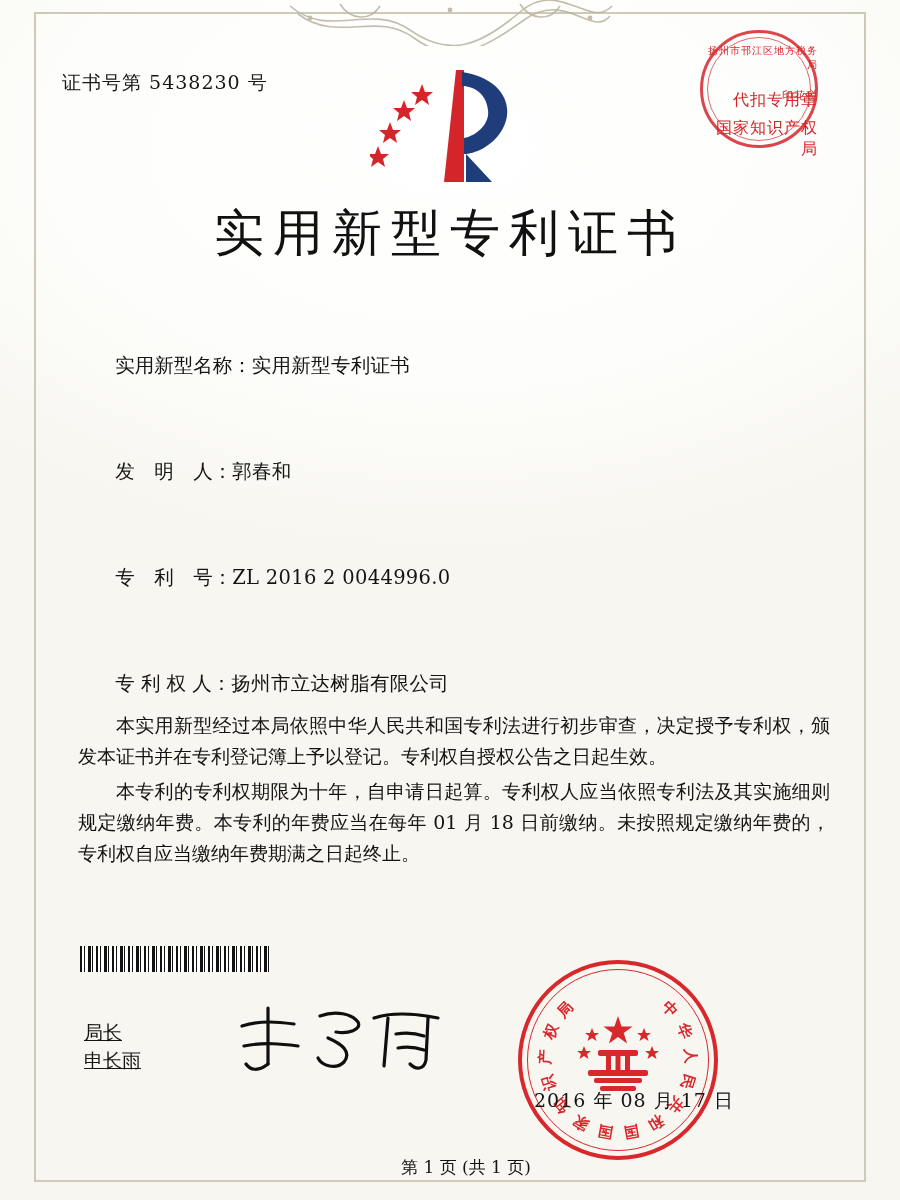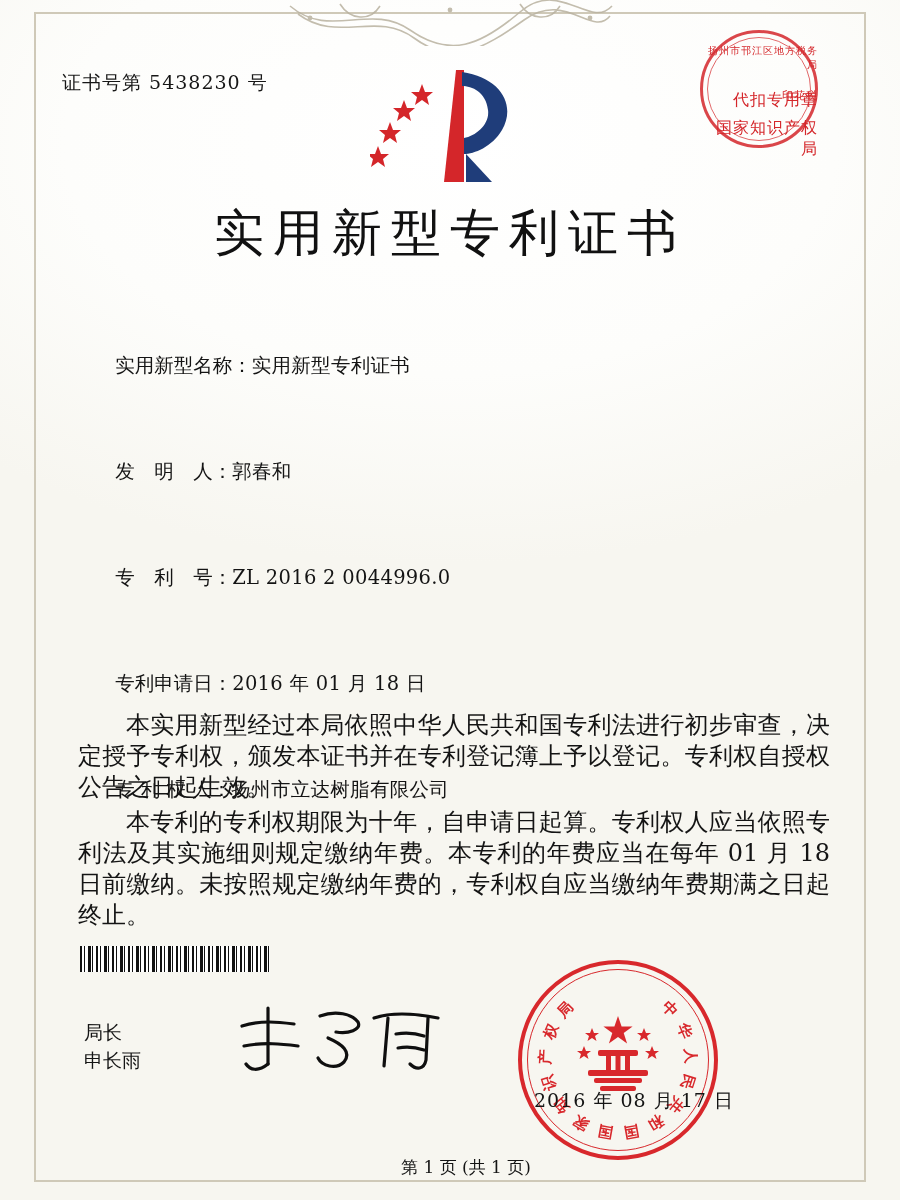--- a/index.html
+++ b/index.html
@@ -137,21 +137,21 @@
     white-space: pre;
   }
   .field .lbl { letter-spacing: 0px; }
   .field .val { letter-spacing: 0.3px; }
 
   .body-text {
     position: absolute;
     left: 78px;
     right: 70px;
     top: 710px;
-    font-size: 24px;
+    font-size: 19px;
     line-height: 31px;
     text-align: justify;
     color: #141414;
     font-family: "DejaVu Serif", serif;
   }
   .body-text p {
     margin: 0 0 4px 0;
     text-indent: 2em;
   }
 
@@ -171,20 +171,21 @@
   }
 
   .signature-block {
     position: absolute;
     left: 84px;
     top: 1018px;
     font-size: 19px;
     line-height: 28px;
     font-family: "DejaVu Serif", serif;
     color: #141414;
+    text-decoration: underline;
   }
   .handwriting {
     position: absolute;
     left: 232px;
     top: 1000px;
     width: 220px;
     height: 80px;
   }
 
   
@@ -299,23 +300,20 @@
 
   <div class="fields">
     <div class="field">
       <span class="lbl">实用新型名称：</span><span class="val">实用新型专利证书</span>
     </div>
     <div class="field">
       <span class="lbl">发　明　人：</span><span class="val">郭春和</span>
     </div>
     <div class="field">
       <span class="lbl">专　利　号：</span><span class="val">ZL 2016 2 0044996.0</span>
-    </div>
-    <div class="field">
-      <span class="lbl">专利申请日：</span><span class="val">2016 年 01 月 18 日</span>
     </div>
     <div class="field">
       <span class="lbl">专 利 权 人：</span><span class="val">扬州市立达树脂有限公司</span>
     </div>
   </div>
 
   <div class="body-text">
     <p>本实用新型经过本局依照中华人民共和国专利法进行初步审查，决定授予专利权，颁发本证书并在专利登记簿上予以登记。专利权自授权公告之日起生效。</p>
     <p>本专利的专利权期限为十年，自申请日起算。专利权人应当依照专利法及其实施细则规定缴纳年费。本专利的年费应当在每年 01 月 18 日前缴纳。未按照规定缴纳年费的，专利权自应当缴纳年费期满之日起终止。</p>
   </div>

